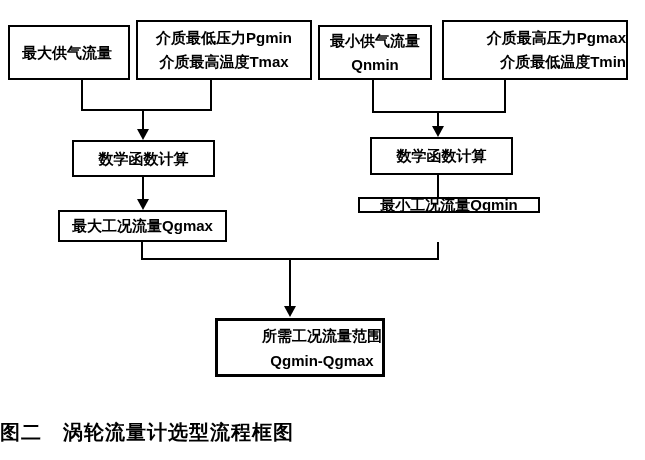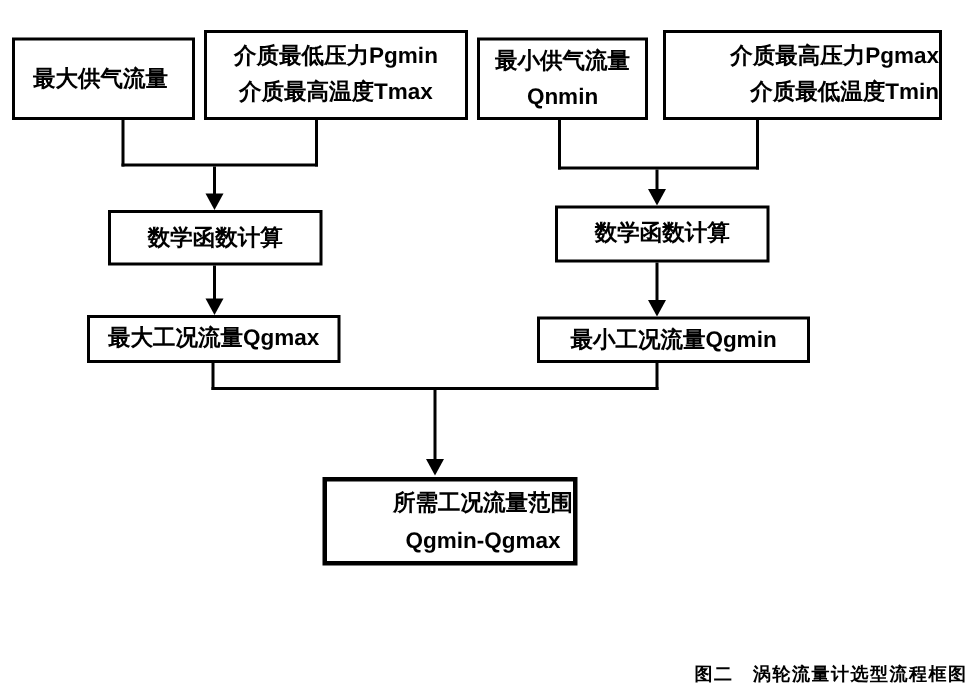--- a/index.html
+++ b/index.html
@@ -50,37 +50,37 @@
     position: absolute;
     width: 0;
     height: 0;
     border-left: 6px solid transparent;
     border-right: 6px solid transparent;
     border-top: 11px solid var(--line);
   }
   .caption {
     position: absolute;
     left: 0;
-    top: 441px;
+    top: 419px;
     width: 100%;
-    text-align: right;
+    text-align: left;
     font-weight: bold;
-    font-size: 12px;
+    font-size: 20px;
     color: var(--text);
     letter-spacing: 1px;
   }
   
   .b-qnmax      { left: 8px;   top: 25px;  width: 122px; height: 55px; }
   .b-pgmin-tmax { left: 136px; top: 20px;  width: 176px; height: 60px; }
   .b-qnmin      { left: 318px; top: 25px;  width: 114px; height: 55px; }
   .b-pgmax-tmin { left: 442px; top: 20px;  width: 186px; height: 60px; align-items: flex-end; }
   .b-calc-left  { left: 72px;  top: 140px; width: 143px; height: 37px; }
   .b-calc-right { left: 370px; top: 137px; width: 143px; height: 38px; }
   .b-qgmax      { left: 58px;  top: 210px; width: 169px; height: 32px; }
-  .b-qgmin      { left: 358px; top: 211px; width: 182px; height: 31px; }
+  .b-qgmin      { left: 358px; top: 197px; width: 182px; height: 16px; }
   .b-result     { left: 215px; top: 318px; width: 170px; height: 59px; line-height: 25px; padding-left: 44px; }
 </style>
 </head>
 <body>
 
 <div class="canvas">
 
   <div class="box align-left b-qnmax">
     <div>最大供气流量</div>
   </div>

